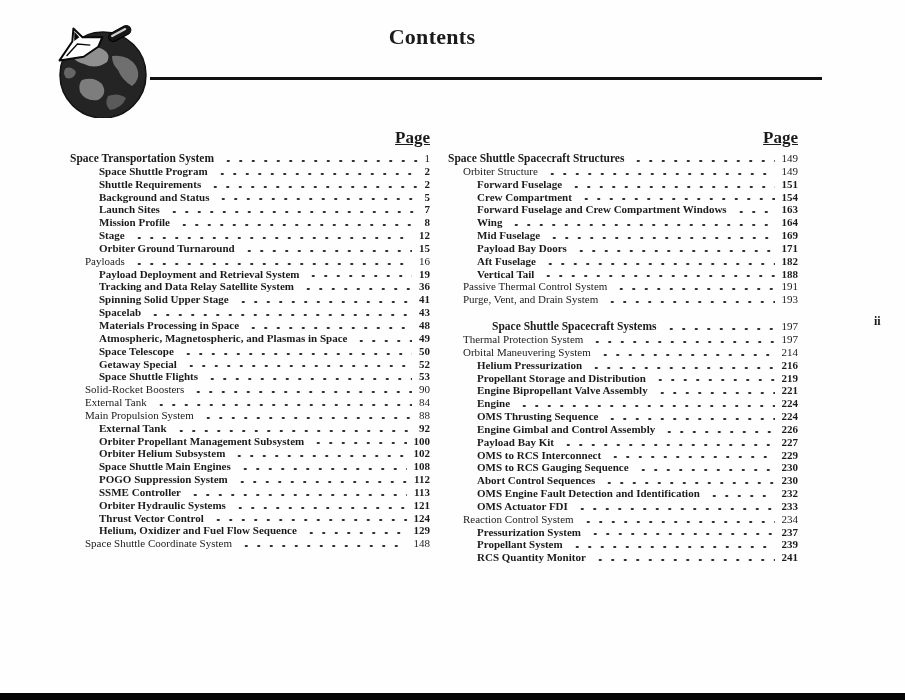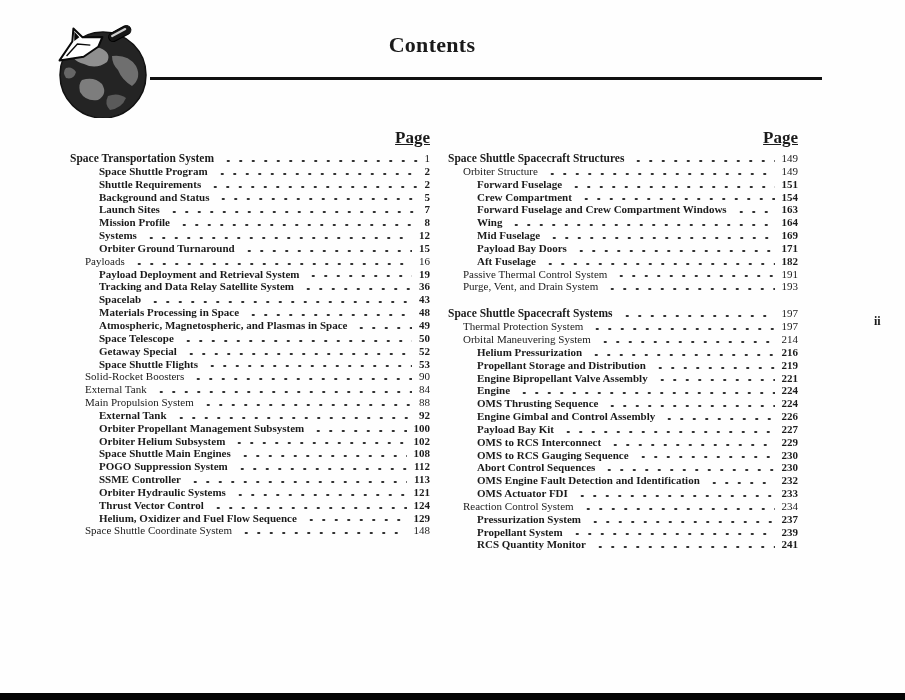--- a/index.html
+++ b/index.html
@@ -3,39 +3,39 @@
 <meta charset="utf-8">
 <style>
   html,body{margin:0;padding:0;background:#ffffff;}
   .page{
     position:relative;width:905px;height:700px;background:#fefefe;
     font-family:"Liberation Serif","DejaVu Serif",serif;color:#1b1b1b;overflow:hidden;
   }
   .bottom-bar{position:absolute;left:0;bottom:0;width:905px;height:7px;background:#050505;}
   .logo{position:absolute;left:52px;top:20px;width:96px;height:98px;}
   .doc-title{
-    position:absolute;top:32px;left:432px;transform:translateX(-50%);
+    position:absolute;top:24px;left:432px;transform:translateX(-50%);
     font-size:22px;font-weight:bold;letter-spacing:.3px;white-space:nowrap;
   }
   .title-rule{position:absolute;left:150px;top:77px;width:672px;height:3px;background:#111;}
   .folio{position:absolute;left:874px;top:314px;font-size:12px;font-weight:bold;}
   .toc-col{position:absolute;top:128px;}
   .toc-col.left{left:70px;width:360px;}
   .toc-col.right{left:448px;width:350px;}
   .page-label{
     text-align:right;font-weight:bold;font-size:17px;height:14px;margin-bottom:10px;text-decoration:underline;
   }
   .row{
     display:flex;align-items:baseline;height:12.85px;font-size:11px;line-height:12.85px;
     white-space:nowrap;
   }
   .row.bold .label{font-weight:bold;font-size:11.5px;}
   .row.lv1{padding-left:15px;justify-content:center;}
   .row.lv2{padding-left:29px;font-weight:bold;}
-  .row.gap-before{margin-top:14px;}
+  .row.gap-before{margin-top:14px;margin-left:44px;}
   .label{flex:0 0 auto;}
   .leader{
     flex:1 1 auto;align-self:stretch;margin:0 7px 0 8px;min-width:10px;
     background-image:radial-gradient(circle,#2c2c2c 1.05px,rgba(0,0,0,0) 1.5px);
     background-size:12.5px 4px;background-repeat:repeat-x;
     background-position:left calc(100% - 2px);
   }
   .pagenum{flex:0 0 auto;text-align:right;}
 </style>
 </head>
@@ -99,21 +99,21 @@
     <span class="label">Launch Sites</span>
     <span class="leader"></span>
     <span class="pagenum">7</span>
   </div>
         <div class="row lv2">
     <span class="label">Mission Profile</span>
     <span class="leader"></span>
     <span class="pagenum">8</span>
   </div>
         <div class="row lv2">
-    <span class="label">Systems</span>
+    <span class="label">Stage</span>
     <span class="leader"></span>
     <span class="pagenum">12</span>
   </div>
         <div class="row lv2">
     <span class="label">Orbiter Ground Turnaround</span>
     <span class="leader"></span>
     <span class="pagenum">15</span>
   </div>
         <div class="row lv1">
     <span class="label">Payloads</span>
@@ -122,20 +122,25 @@
   </div>
         <div class="row lv2">
     <span class="label">Payload Deployment and Retrieval System</span>
     <span class="leader"></span>
     <span class="pagenum">19</span>
   </div>
         <div class="row lv2">
     <span class="label">Tracking and Data Relay Satellite System</span>
     <span class="leader"></span>
     <span class="pagenum">36</span>
+  </div>
+        <div class="row lv2">
+    <span class="label">Spinning Solid Upper Stage</span>
+    <span class="leader"></span>
+    <span class="pagenum">41</span>
   </div>
         <div class="row lv2">
     <span class="label">Spacelab</span>
     <span class="leader"></span>
     <span class="pagenum">43</span>
   </div>
         <div class="row lv2">
     <span class="label">Materials Processing in Space</span>
     <span class="leader"></span>
     <span class="pagenum">48</span>
@@ -269,20 +274,25 @@
         <div class="row lv2">
     <span class="label">Payload Bay Doors</span>
     <span class="leader"></span>
     <span class="pagenum">171</span>
   </div>
         <div class="row lv2">
     <span class="label">Aft Fuselage</span>
     <span class="leader"></span>
     <span class="pagenum">182</span>
   </div>
+        <div class="row lv2">
+    <span class="label">Vertical Tail</span>
+    <span class="leader"></span>
+    <span class="pagenum">188</span>
+  </div>
         <div class="row lv1">
     <span class="label">Passive Thermal Control System</span>
     <span class="leader"></span>
     <span class="pagenum">191</span>
   </div>
         <div class="row lv1">
     <span class="label">Purge, Vent, and Drain System</span>
     <span class="leader"></span>
     <span class="pagenum">193</span>
   </div>

